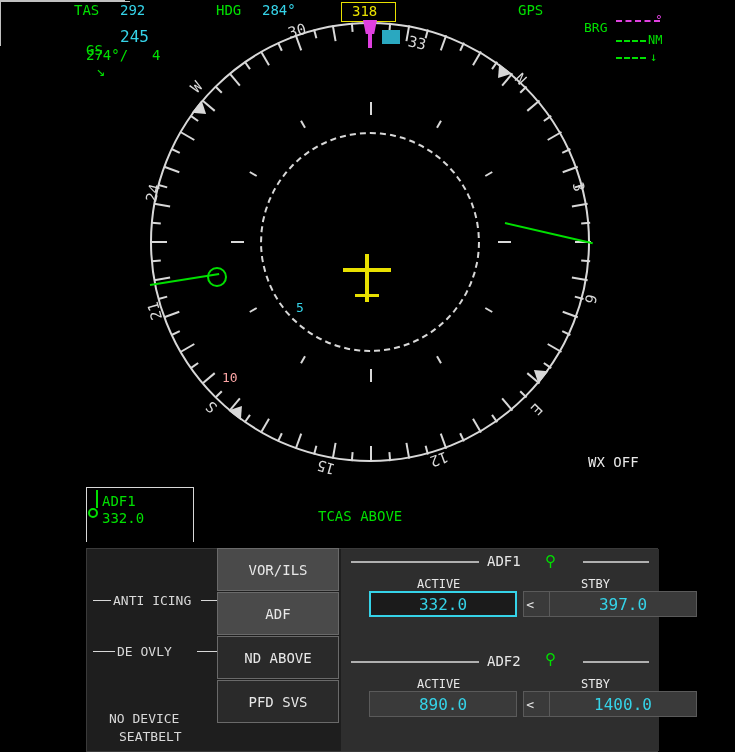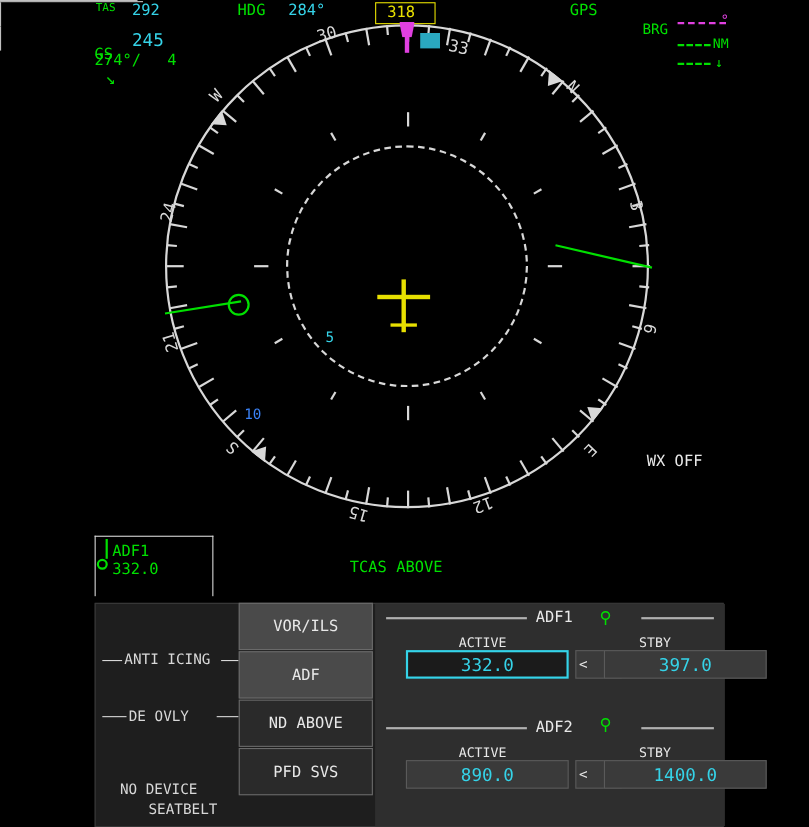--- a/index.html
+++ b/index.html
@@ -6,21 +6,21 @@
   body{width:735px;height:752px;overflow:hidden;font-family:"DejaVu Sans Mono","Liberation Mono",monospace;}
   #screen{position:relative;width:735px;height:752px;background:#000;overflow:hidden;}
   .t{position:absolute;white-space:pre;}
   .green{color:#00e000;}
   .white{color:#e8e8e8;}
   .cyan{color:#35d3e8;}
   .magenta{color:#e040e0;}
   .yellow{color:#e8e000;}
 
   
-  #tas-label{left:87px;top:2px;font-size:10px;}
+  #tas-label{left:74px;top:2px;font-size:14px;}
   #tas-val{left:120px;top:2px;font-size:14px;}
   #gs-label{left:86px;top:42px;font-size:14px;}
   #gs-val{left:120px;top:27px;font-size:16px;}
   #wind-dir{left:86px;top:47px;font-size:14px;}
   #wind-spd{left:152px;top:47px;font-size:14px;}
   #wind-arrow{left:96px;top:62px;font-size:15px;}
   #hdg-label{left:216px;top:2px;font-size:14px;}
   #hdg-val{left:262px;top:2px;font-size:14px;}
   #gps-label{left:518px;top:2px;font-size:14px;}
 
@@ -60,21 +60,21 @@
   
   #tfc-circle{position:absolute;left:57px;top:245px;width:20px;height:20px;border:2px solid #00e000;border-radius:50%;box-sizing:border-box;}
   #tfc-line{position:absolute;left:0px;top:262px;width:70px;height:0;border-top:2px solid #00e000;transform:rotate(-9deg);transform-origin:left center;}
   #rt-line{position:absolute;left:355px;top:200px;width:90px;height:0;border-top:2px solid #00e000;transform:rotate(13deg);transform-origin:left center;}
 
   
   #hdg-bug{position:absolute;left:213px;top:-2px;width:14px;height:14px;background:#e040e0;clip-path:polygon(0 0,100% 0,80% 100%,20% 100%);}
   #hdg-tail{position:absolute;left:218px;top:10px;width:4px;height:16px;background:#e040e0;}
   #cyan-blob{position:absolute;left:232px;top:8px;width:18px;height:14px;background:#2aa8c0;}
 
-  #wx-off{left:588px;top:412px;font-size:14px;}
+  #wx-off{left:588px;top:454px;font-size:14px;}
 
   
   #adf-box{left:86px;top:487px;width:108px;height:55px;border-left:1px solid #d8d8d8;border-top:1px solid #d8d8d8;border-right:1px solid #d8d8d8;box-sizing:border-box;}
   #adf-bar{left:96px;top:490px;width:2px;height:18px;background:#00e000;}
   #adf-circ{left:88px;top:508px;width:10px;height:10px;border:2px solid #00e000;border-radius:50%;box-sizing:border-box;}
   #adf-name{left:102px;top:493px;font-size:14px;}
   #adf-freq{left:102px;top:510px;font-size:14px;}
 
   #tcas{left:318px;top:508px;font-size:14px;}
   #tcas-line-l{left:195px;top:527px;width:125px;height:0;border-top:1px solid #c0c0c0;}
@@ -87,21 +87,21 @@
   #panel-left{position:absolute;left:0;top:0;width:128px;height:202px;}
   .sysline{position:absolute;color:#d8d8d8;font-size:13px;}
   #anti-icing{left:26px;top:44px;}
   #de-icing{left:30px;top:95px;}
   .sysdash{position:absolute;height:0;border-top:1px solid #d8d8d8;}
   #ai-l{left:6px;top:51px;width:18px;}
   #ai-r{left:114px;top:51px;width:16px;}
   #di-l{left:6px;top:102px;width:22px;}
   #di-r{left:110px;top:102px;width:20px;}
   #nodev{left:22px;top:162px;font-size:13px;}
-  #seatbelt{left:48px;top:180px;font-size:13px;}
+  #seatbelt{left:32px;top:180px;font-size:13px;}
 
   
   #menu{position:absolute;left:130px;top:-1px;width:122px;}
   .mbtn{position:relative;width:122px;height:43px;background:#4a4a4a;border:1px solid #6a6a6a;box-sizing:border-box;color:#e8e8e8;font-size:14px;display:flex;align-items:center;justify-content:center;margin-bottom:1px;}
   .mbtn.dark{background:#2a2a2a;}
 
   
   #right{position:absolute;left:254px;top:0;width:318px;height:202px;background:#2e2e2e;}
   .hdr-line{position:absolute;height:0;border-top:2px solid #b0b0b0;}
   #a1-l{left:10px;top:12px;width:128px;}
@@ -245,21 +245,21 @@
     <div class="rlabel" style="left:280px;top:428px;transform:rotate(160deg);">12</div>
     <div class="rlabel" style="left:167px;top:436px;transform:rotate(196deg);">15</div>
     <div class="rlabel" style="left:57px;top:376px;transform:rotate(224deg);">S</div>
     <div class="rlabel" style="left:-4px;top:280px;transform:rotate(254deg);">21</div>
     <div class="rlabel" style="left:-6px;top:162px;transform:rotate(284deg);">24</div>
     <div class="rlabel" style="left:42px;top:56px;transform:rotate(314deg);">W</div>
     <div class="rlabel" style="left:138px;top:0px;transform:rotate(344deg);">30</div>
     <div class="rlabel" style="left:366px;top:48px;transform:rotate(46deg);">N</div>
 
     <div class="rlabel" style="left:146px;top:278px;color:#35d3e8;font-size:13px;">5</div>
-    <div class="rlabel" style="left:72px;top:348px;color:#3b82f6;font-size:13px;">10</div>
+    <div class="rlabel" style="left:72px;top:348px;color:#fca5a5;font-size:13px;">10</div>
 
     <div class="cmark l" style="transform:rotate(0deg)"></div>
     <div class="cmark s" style="transform:rotate(30deg)"></div>
     <div class="cmark s" style="transform:rotate(60deg)"></div>
     <div class="cmark l" style="transform:rotate(90deg)"></div>
     <div class="cmark s" style="transform:rotate(120deg)"></div>
     <div class="cmark s" style="transform:rotate(150deg)"></div>
     <div class="cmark l" style="transform:rotate(180deg)"></div>
     <div class="cmark s" style="transform:rotate(210deg)"></div>
     <div class="cmark s" style="transform:rotate(240deg)"></div>

